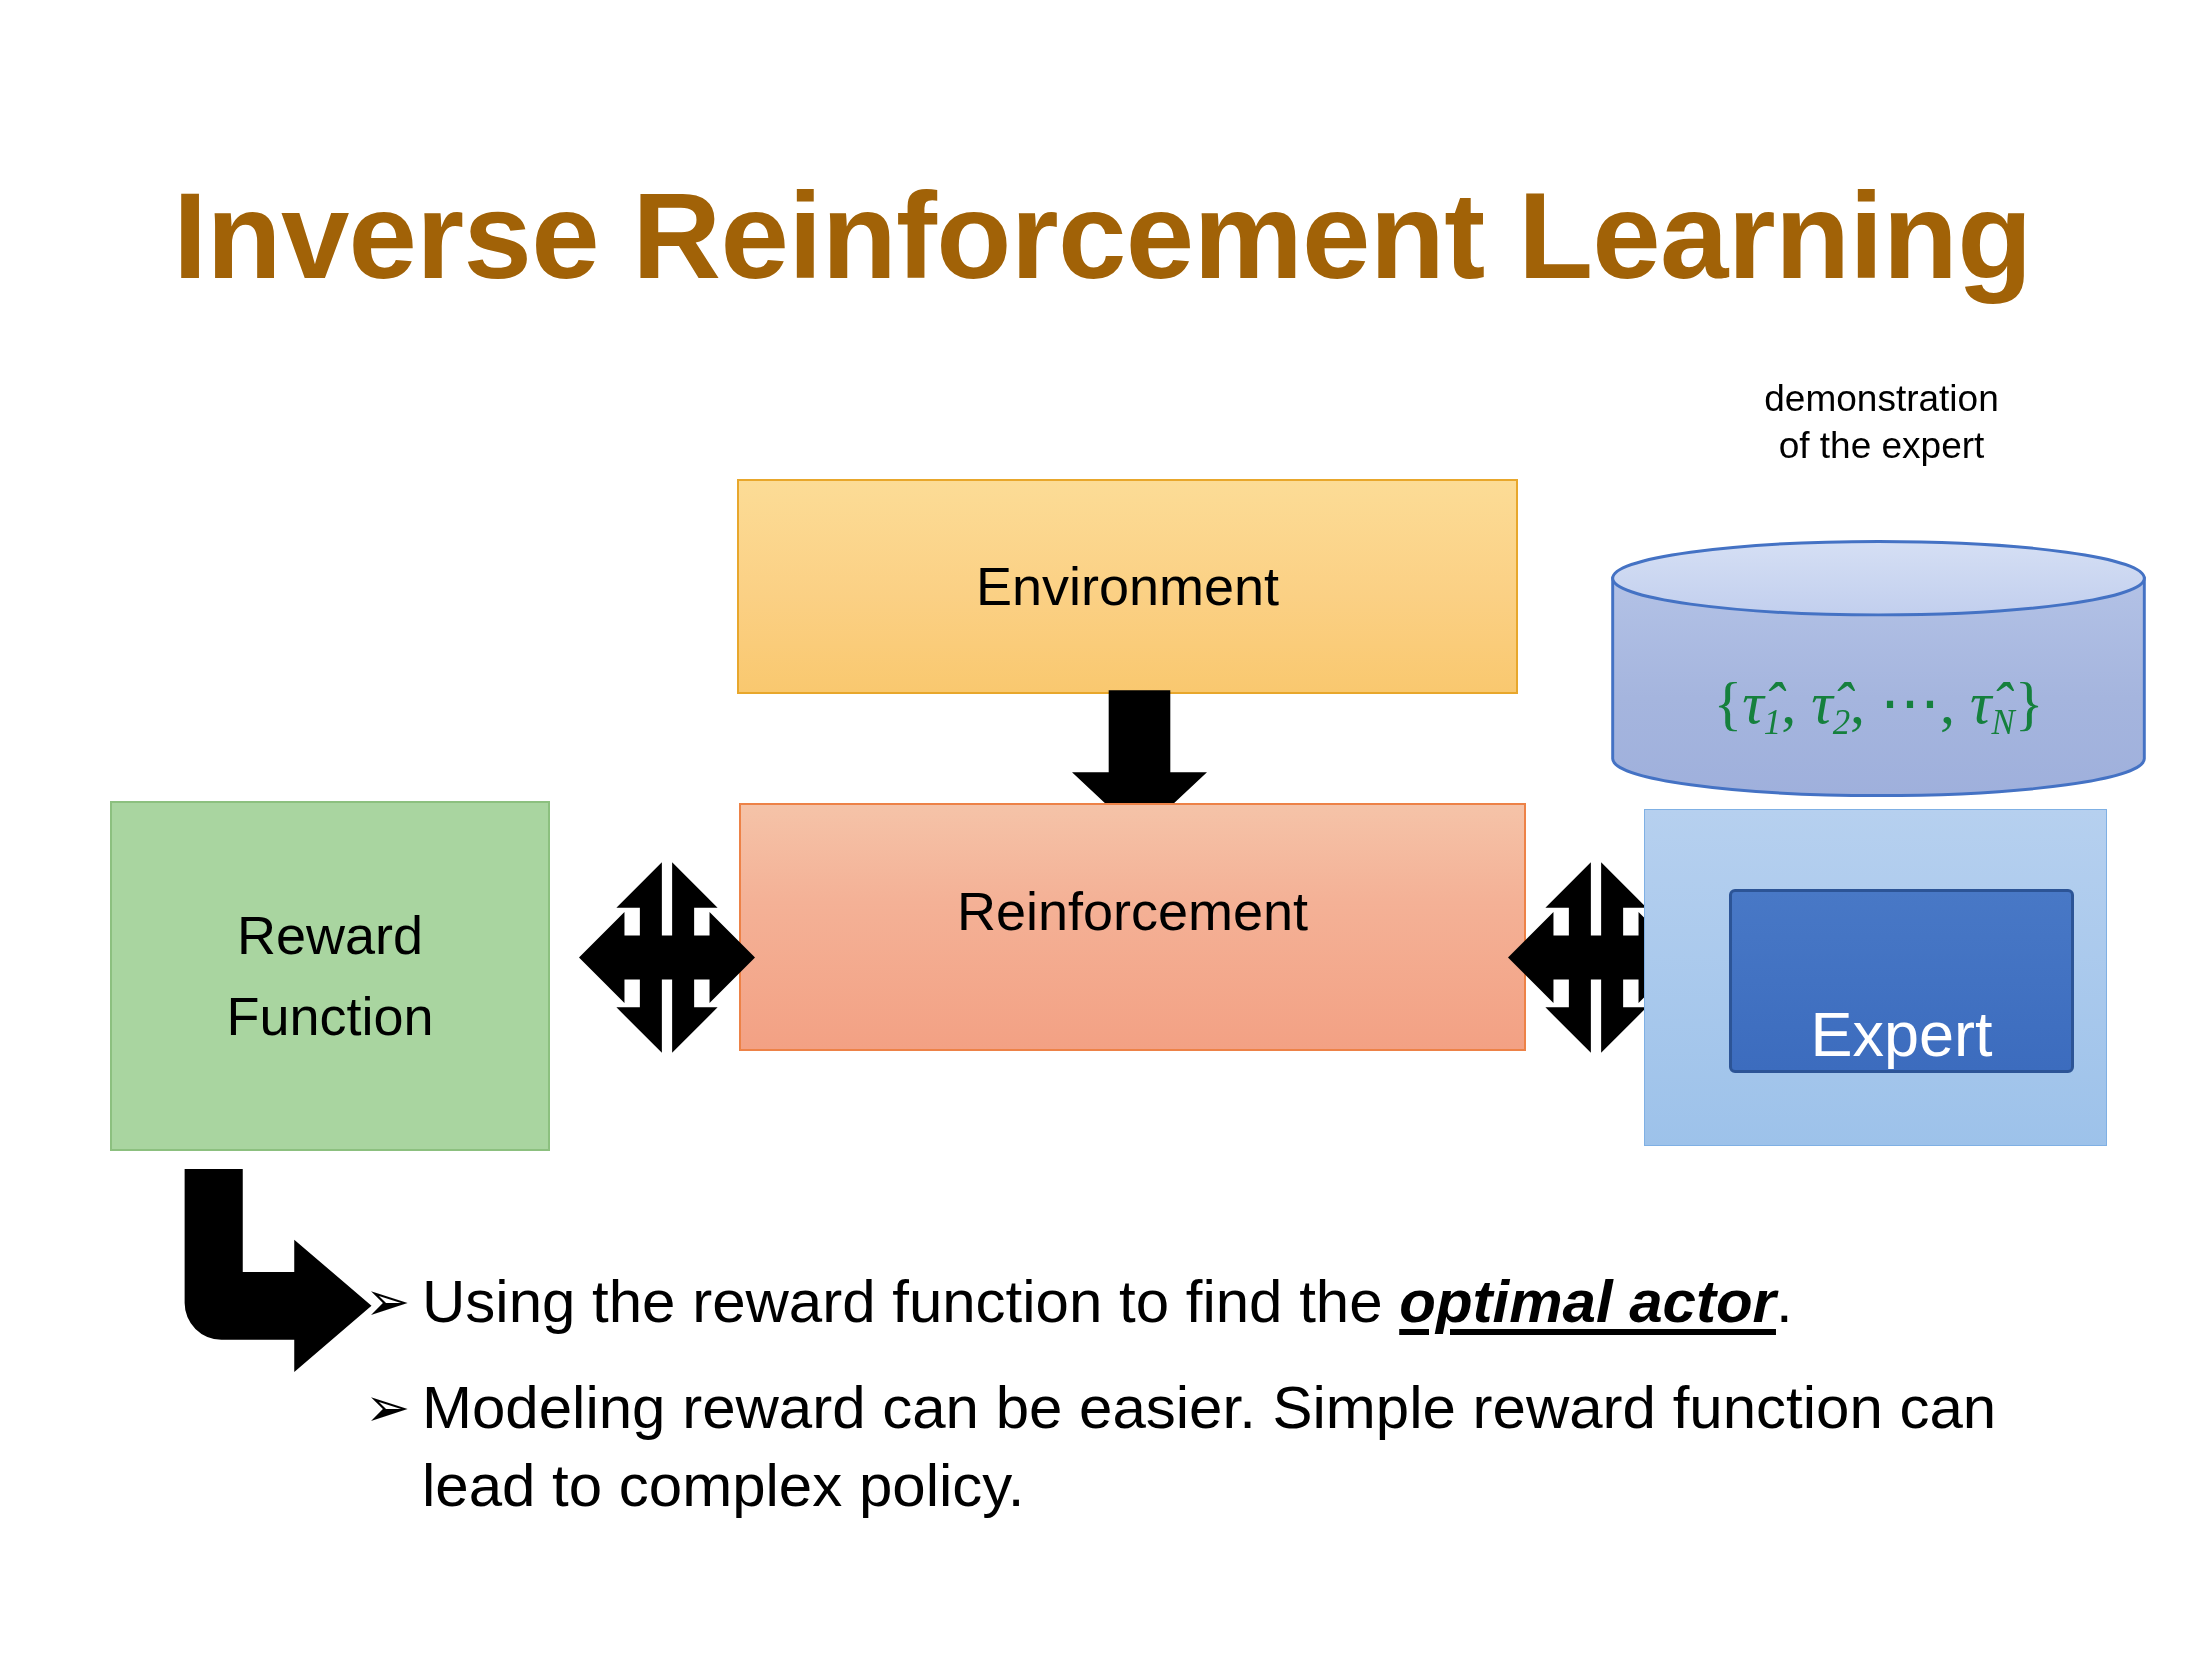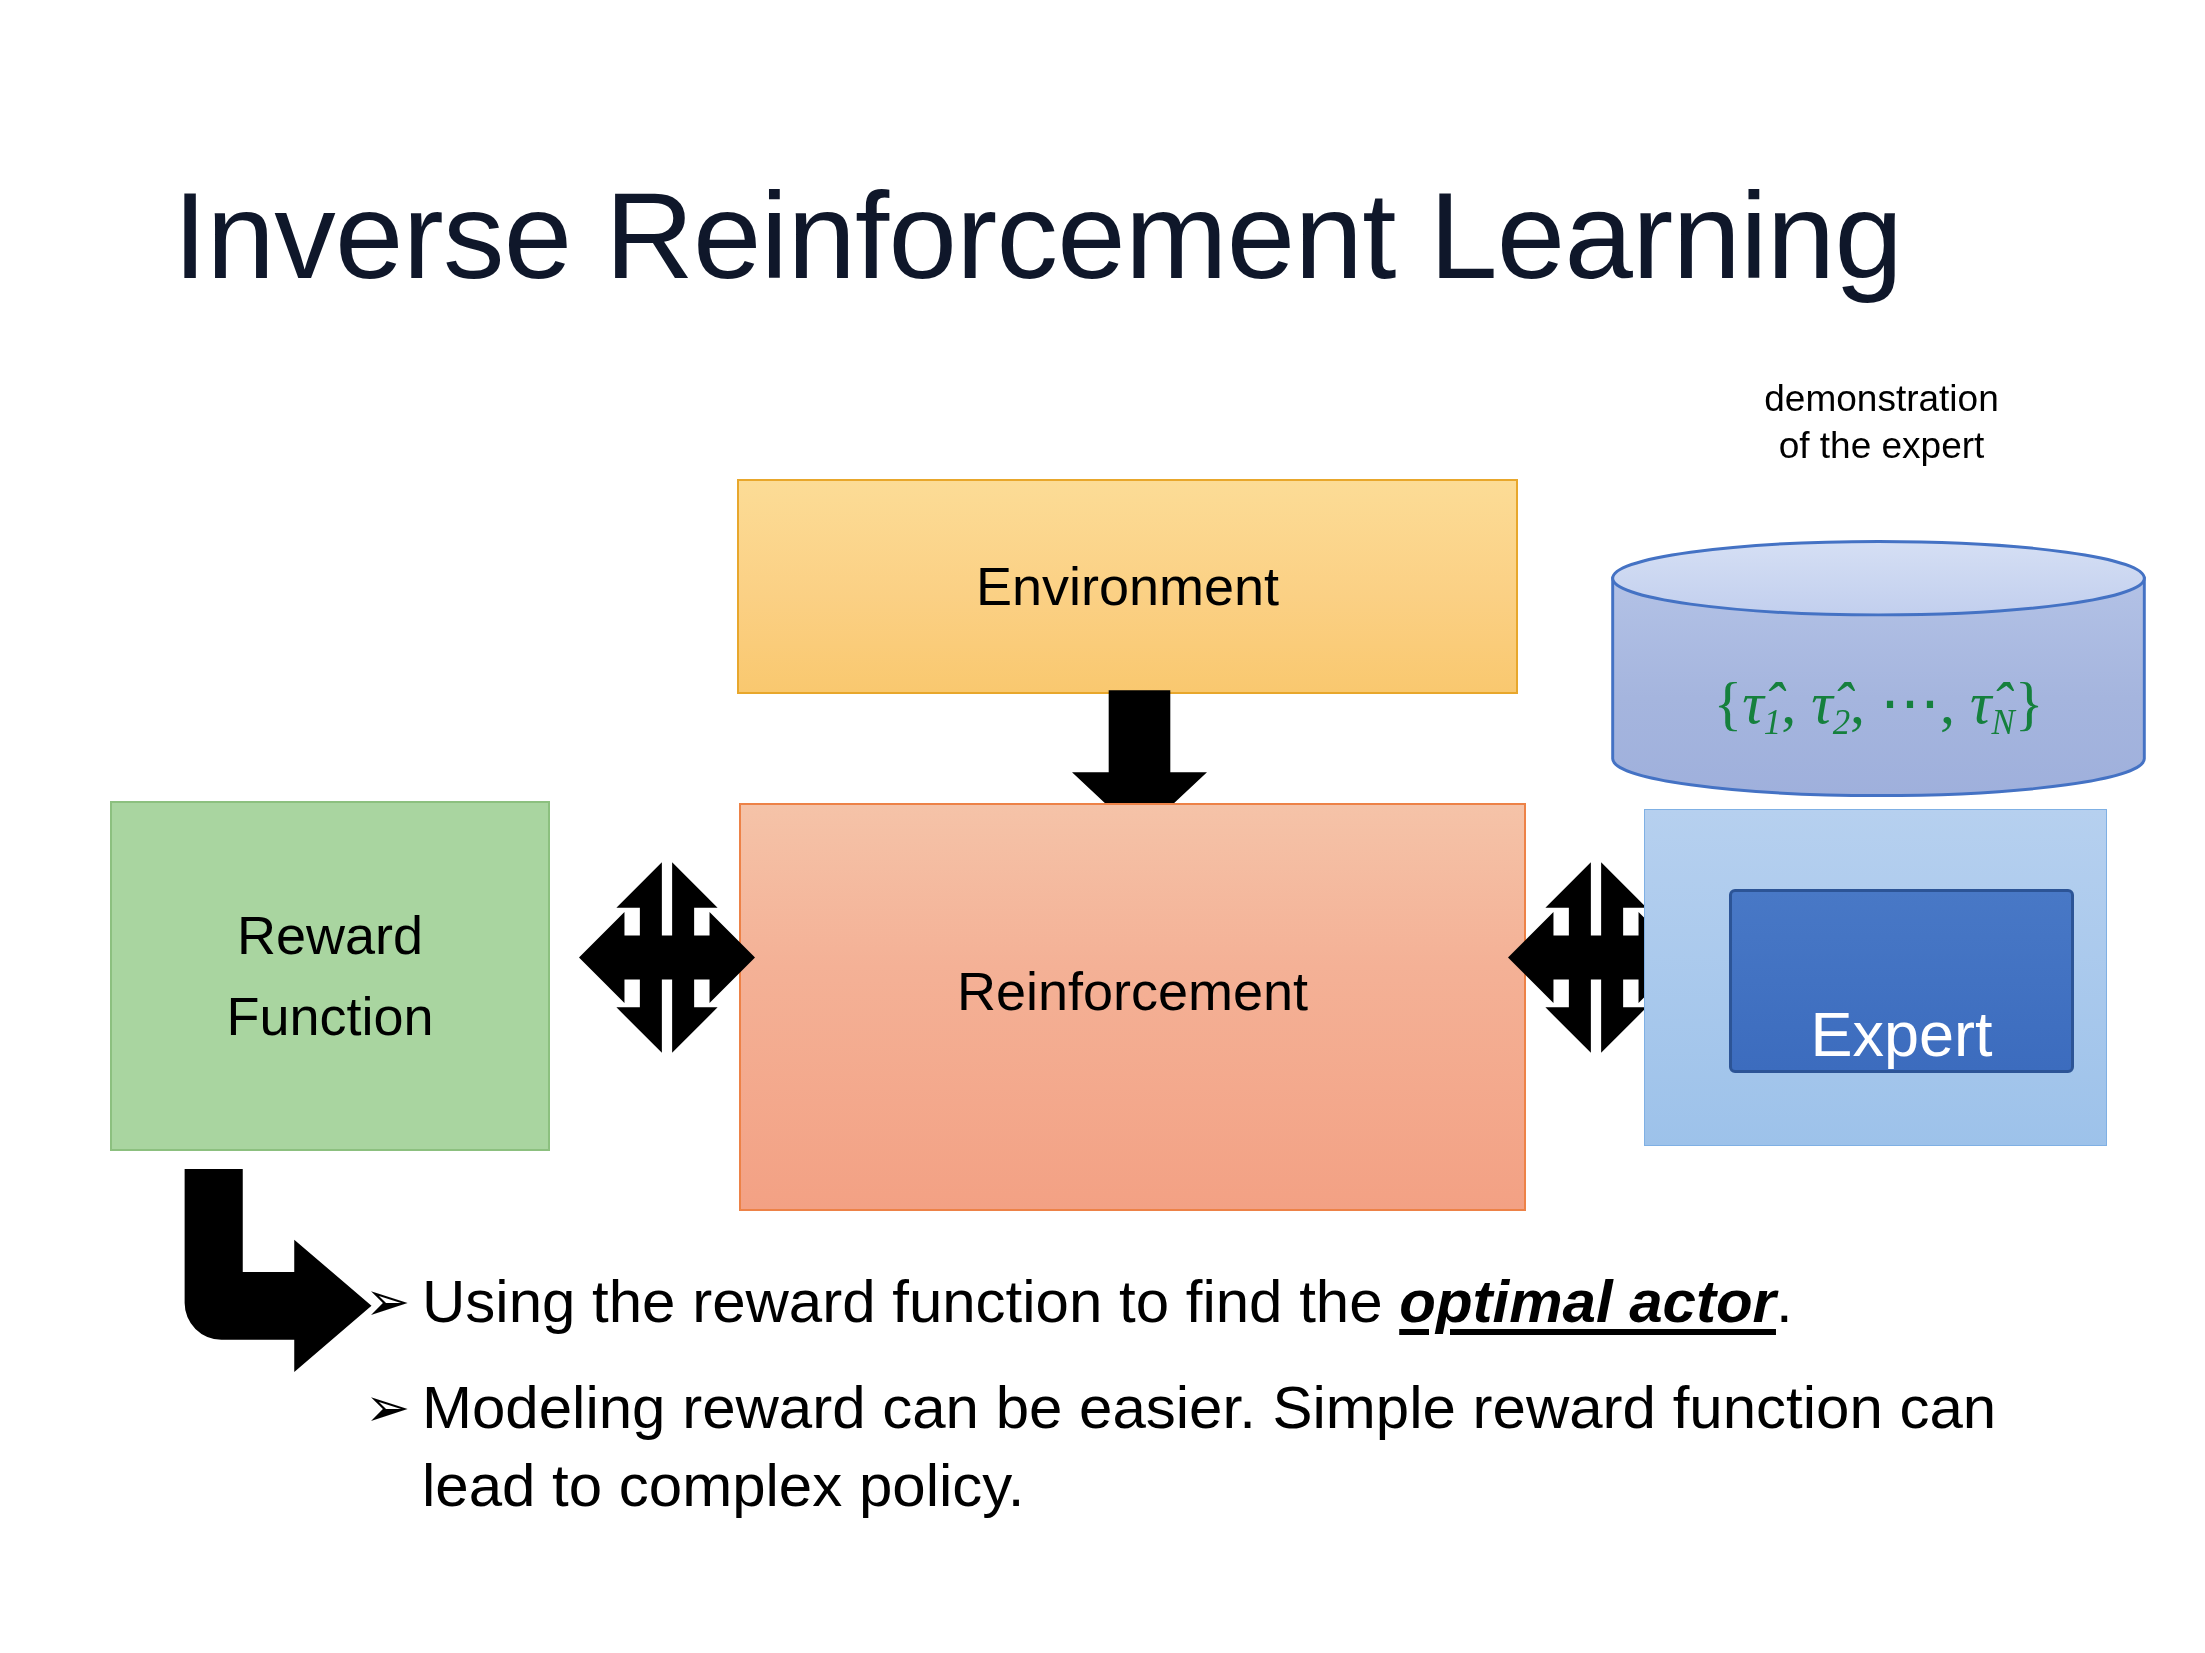--- a/index.html
+++ b/index.html
@@ -18,22 +18,22 @@
 
   
   #slide-title {
     position: absolute;
     left: 173px;
     top: 171px;
     width: 1860px;
     font-size: 123px;
     line-height: 1.05;
     letter-spacing: -0.7px;
-    font-weight: 400;
-    color: #0f172a;
+    font-weight: 700;
+    color: #a16207;
     white-space: nowrap;
   }
 
   
   .flow-box {
     position: absolute;
     box-sizing: border-box;
     display: flex;
     align-items: center;
     justify-content: center;
@@ -49,21 +49,21 @@
     width: 781px;
     height: 215px;
     background: linear-gradient(180deg, #fcdc96 0%, #fbd084 55%, #f9c86f 100%);
     border: 2.2px solid #e8a72c;
   }
 
   #rl-box {
     left: 739px;
     top: 803px;
     width: 787px;
-    height: 408px;
+    height: 248px;
     background: linear-gradient(180deg, #f5c3a8 0%, #f4b196 40%, #f3a184 100%);
     border: 2.2px solid #ed8247;
     flex-direction: column;
     gap: 32px;
   }
   #rl-box .ln { display: block; }
   #rl-box .ln.first { margin-bottom: 31px; }
 
   #reward-box {
     left: 110px;

